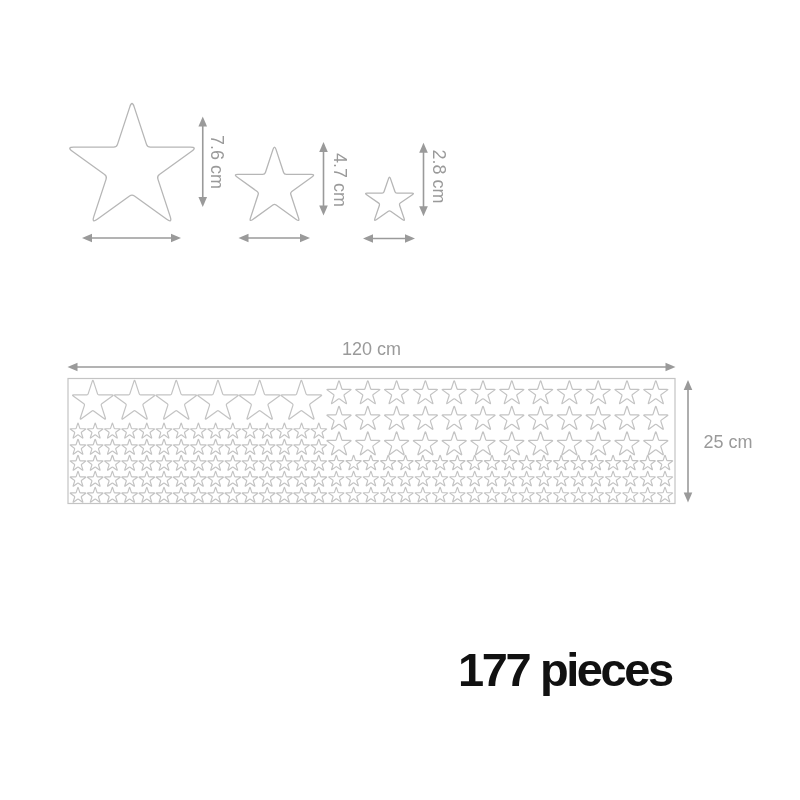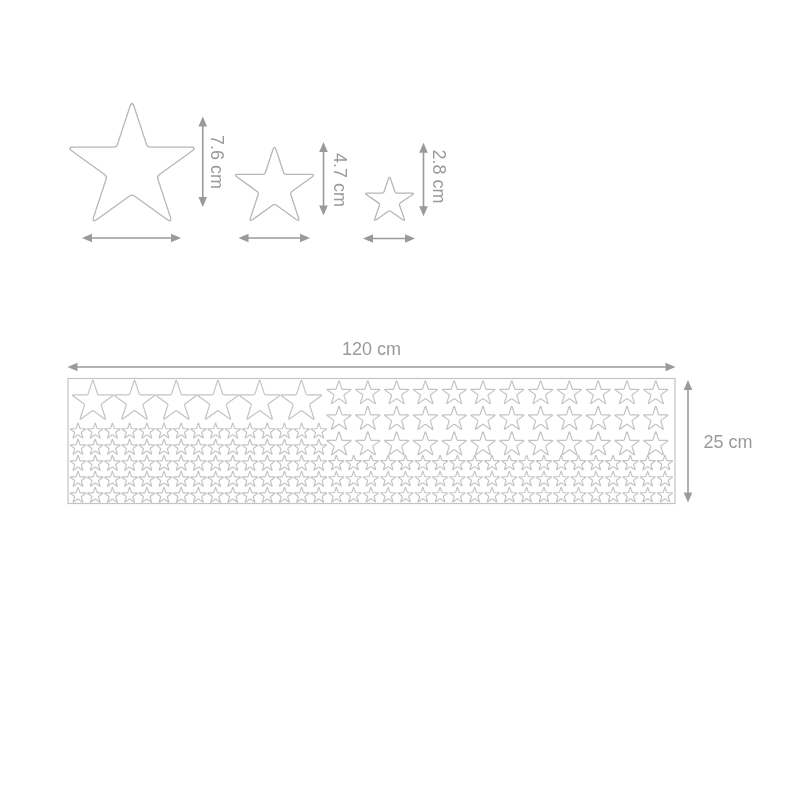--- a/index.html
+++ b/index.html
@@ -289,13 +289,14 @@
         <path d="M560.89,487.85L560.89,487.85Q561.20,486.90 561.51,487.85L562.92,492.19Q563.11,492.76 563.71,492.76L568.27,492.76Q569.27,492.76 568.46,493.35L564.77,496.03Q564.28,496.39 564.47,496.96L565.88,501.30Q566.19,502.25 565.38,501.66L561.69,498.98Q561.20,498.63 560.71,498.98L557.02,501.66Q556.21,502.25 556.52,501.30L557.93,496.96Q558.12,496.39 557.63,496.03L553.94,493.35Q553.13,492.76 554.13,492.76L558.69,492.76Q559.29,492.76 559.48,492.19Z" fill="none" stroke="#c3c3c3" stroke-width="1.15"></path>
         <path d="M578.19,487.85L578.19,487.85Q578.50,486.90 578.81,487.85L580.22,492.19Q580.41,492.76 581.01,492.76L585.57,492.76Q586.57,492.76 585.76,493.35L582.07,496.03Q581.58,496.39 581.77,496.96L583.18,501.30Q583.49,502.25 582.68,501.66L578.99,498.98Q578.50,498.63 578.01,498.98L574.32,501.66Q573.51,502.25 573.82,501.30L575.23,496.96Q575.42,496.39 574.93,496.03L571.24,493.35Q570.43,492.76 571.43,492.76L575.99,492.76Q576.59,492.76 576.78,492.19Z" fill="none" stroke="#c3c3c3" stroke-width="1.15"></path>
         <path d="M595.49,487.85L595.49,487.85Q595.80,486.90 596.11,487.85L597.52,492.19Q597.71,492.76 598.31,492.76L602.87,492.76Q603.87,492.76 603.06,493.35L599.37,496.03Q598.88,496.39 599.07,496.96L600.48,501.30Q600.79,502.25 599.98,501.66L596.29,498.98Q595.80,498.63 595.31,498.98L591.62,501.66Q590.81,502.25 591.12,501.30L592.53,496.96Q592.72,496.39 592.23,496.03L588.54,493.35Q587.73,492.76 588.73,492.76L593.29,492.76Q593.89,492.76 594.08,492.19Z" fill="none" stroke="#c3c3c3" stroke-width="1.15"></path>
         <path d="M612.79,487.85L612.79,487.85Q613.10,486.90 613.41,487.85L614.82,492.19Q615.01,492.76 615.61,492.76L620.17,492.76Q621.17,492.76 620.36,493.35L616.67,496.03Q616.18,496.39 616.37,496.96L617.78,501.30Q618.09,502.25 617.28,501.66L613.59,498.98Q613.10,498.63 612.61,498.98L608.92,501.66Q608.11,502.25 608.42,501.30L609.83,496.96Q610.02,496.39 609.53,496.03L605.84,493.35Q605.03,492.76 606.03,492.76L610.59,492.76Q611.19,492.76 611.38,492.19Z" fill="none" stroke="#c3c3c3" stroke-width="1.15"></path>
         <path d="M630.09,487.85L630.09,487.85Q630.40,486.90 630.71,487.85L632.12,492.19Q632.31,492.76 632.91,492.76L637.47,492.76Q638.47,492.76 637.66,493.35L633.97,496.03Q633.48,496.39 633.67,496.96L635.08,501.30Q635.39,502.25 634.58,501.66L630.89,498.98Q630.40,498.63 629.91,498.98L626.22,501.66Q625.41,502.25 625.72,501.30L627.13,496.96Q627.32,496.39 626.83,496.03L623.14,493.35Q622.33,492.76 623.33,492.76L627.89,492.76Q628.49,492.76 628.68,492.19Z" fill="none" stroke="#c3c3c3" stroke-width="1.15"></path>
         <path d="M647.39,487.85L647.39,487.85Q647.70,486.90 648.01,487.85L649.42,492.19Q649.61,492.76 650.21,492.76L654.77,492.76Q655.77,492.76 654.96,493.35L651.27,496.03Q650.78,496.39 650.97,496.96L652.38,501.30Q652.69,502.25 651.88,501.66L648.19,498.98Q647.70,498.63 647.21,498.98L643.52,501.66Q642.71,502.25 643.02,501.30L644.43,496.96Q644.62,496.39 644.13,496.03L640.44,493.35Q639.63,492.76 640.63,492.76L645.19,492.76Q645.79,492.76 645.98,492.19Z" fill="none" stroke="#c3c3c3" stroke-width="1.15"></path>
         <path d="M664.69,487.85L664.69,487.85Q665.00,486.90 665.31,487.85L666.72,492.19Q666.91,492.76 667.51,492.76L672.07,492.76Q673.07,492.76 672.26,493.35L668.57,496.03Q668.08,496.39 668.27,496.96L669.68,501.30Q669.99,502.25 669.18,501.66L665.49,498.98Q665.00,498.63 664.51,498.98L660.82,501.66Q660.01,502.25 660.32,501.30L661.73,496.96Q661.92,496.39 661.43,496.03L657.74,493.35Q656.93,492.76 657.93,492.76L662.49,492.76Q663.09,492.76 663.28,492.19Z" fill="none" stroke="#c3c3c3" stroke-width="1.15"></path>
       </g>
 </svg>
 
+<div class="pieces">177 pieces</div>
 </div>
 
 </body></html>

